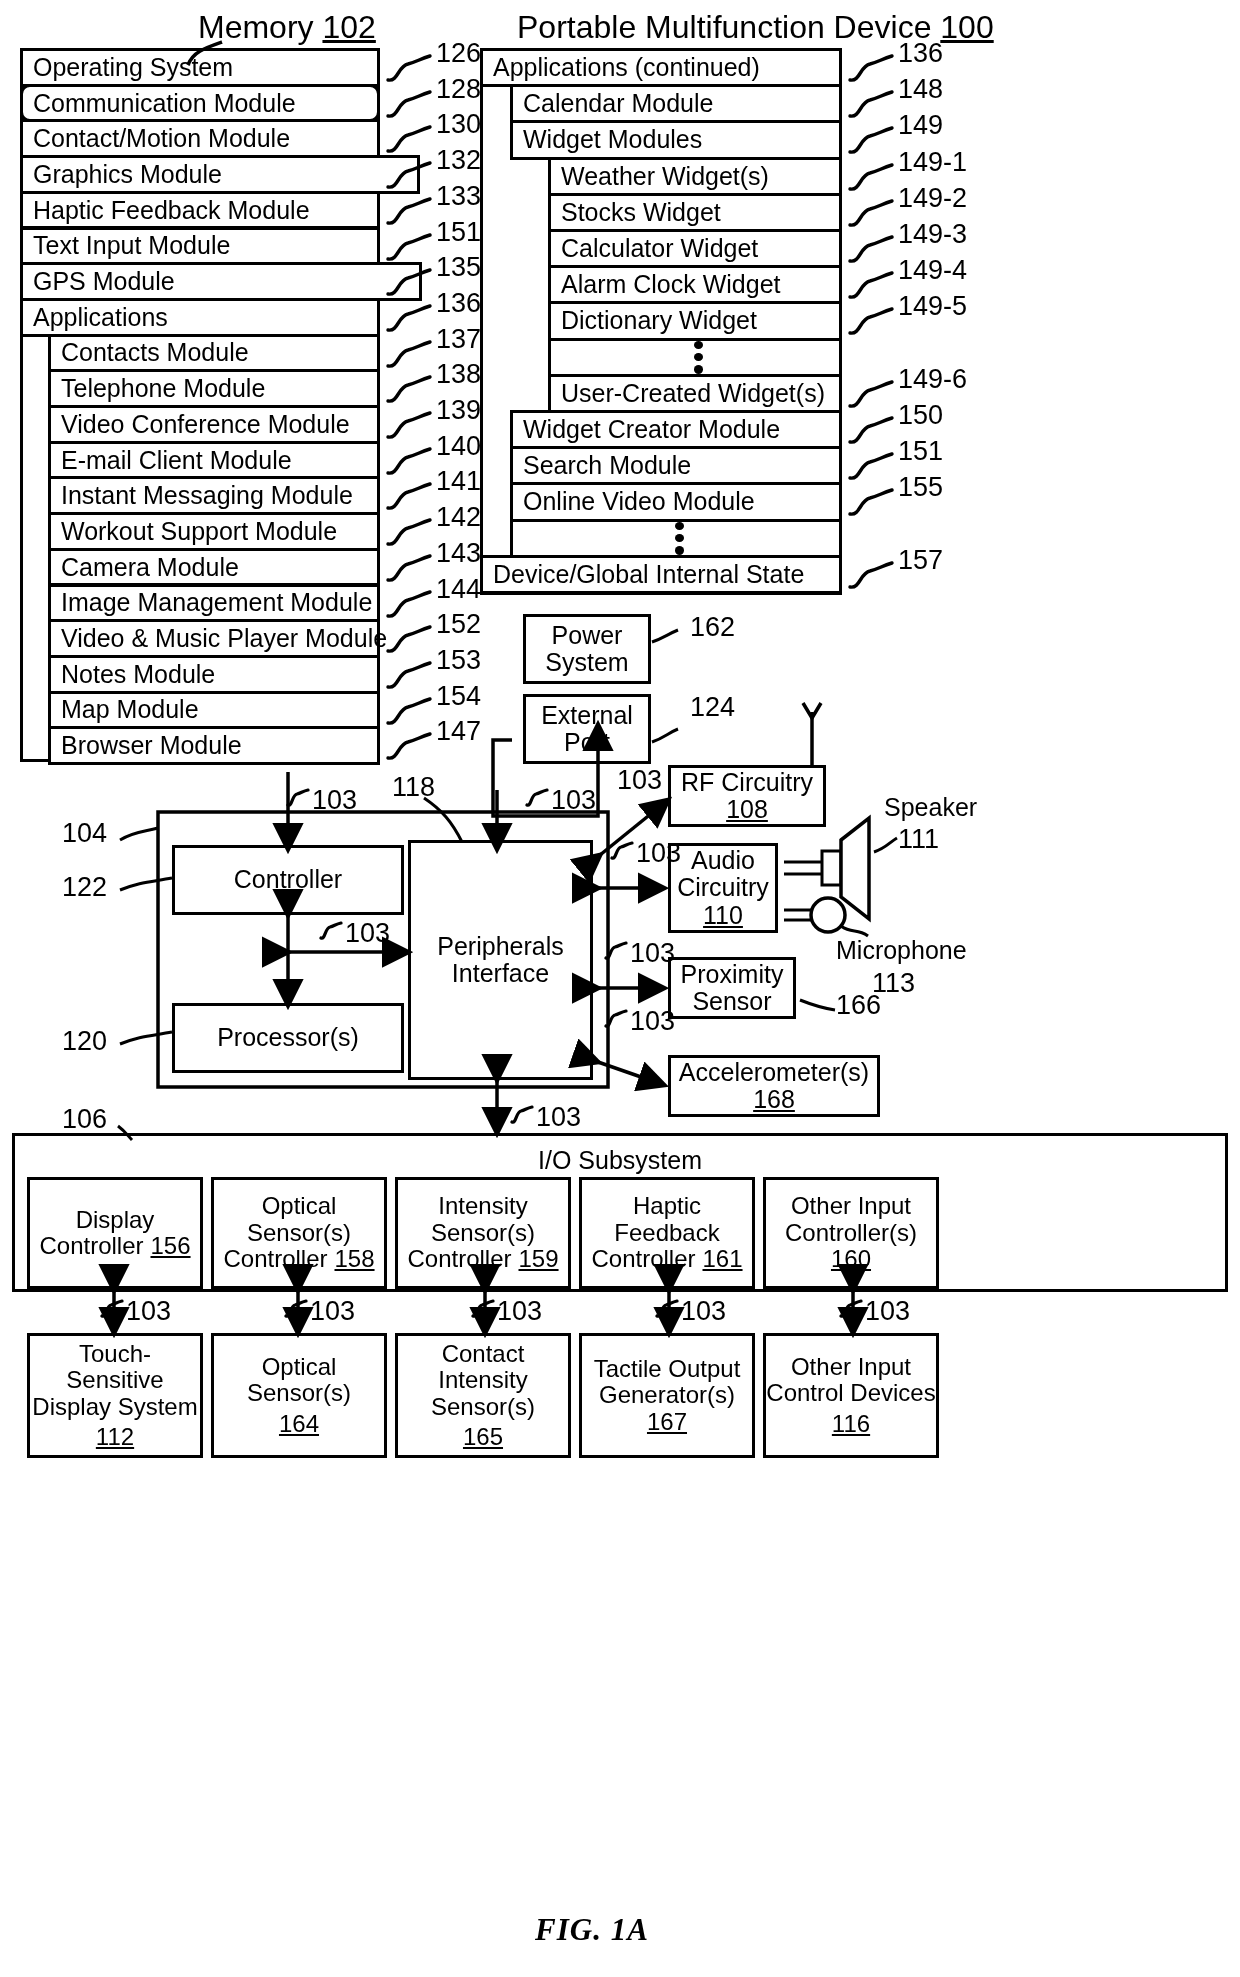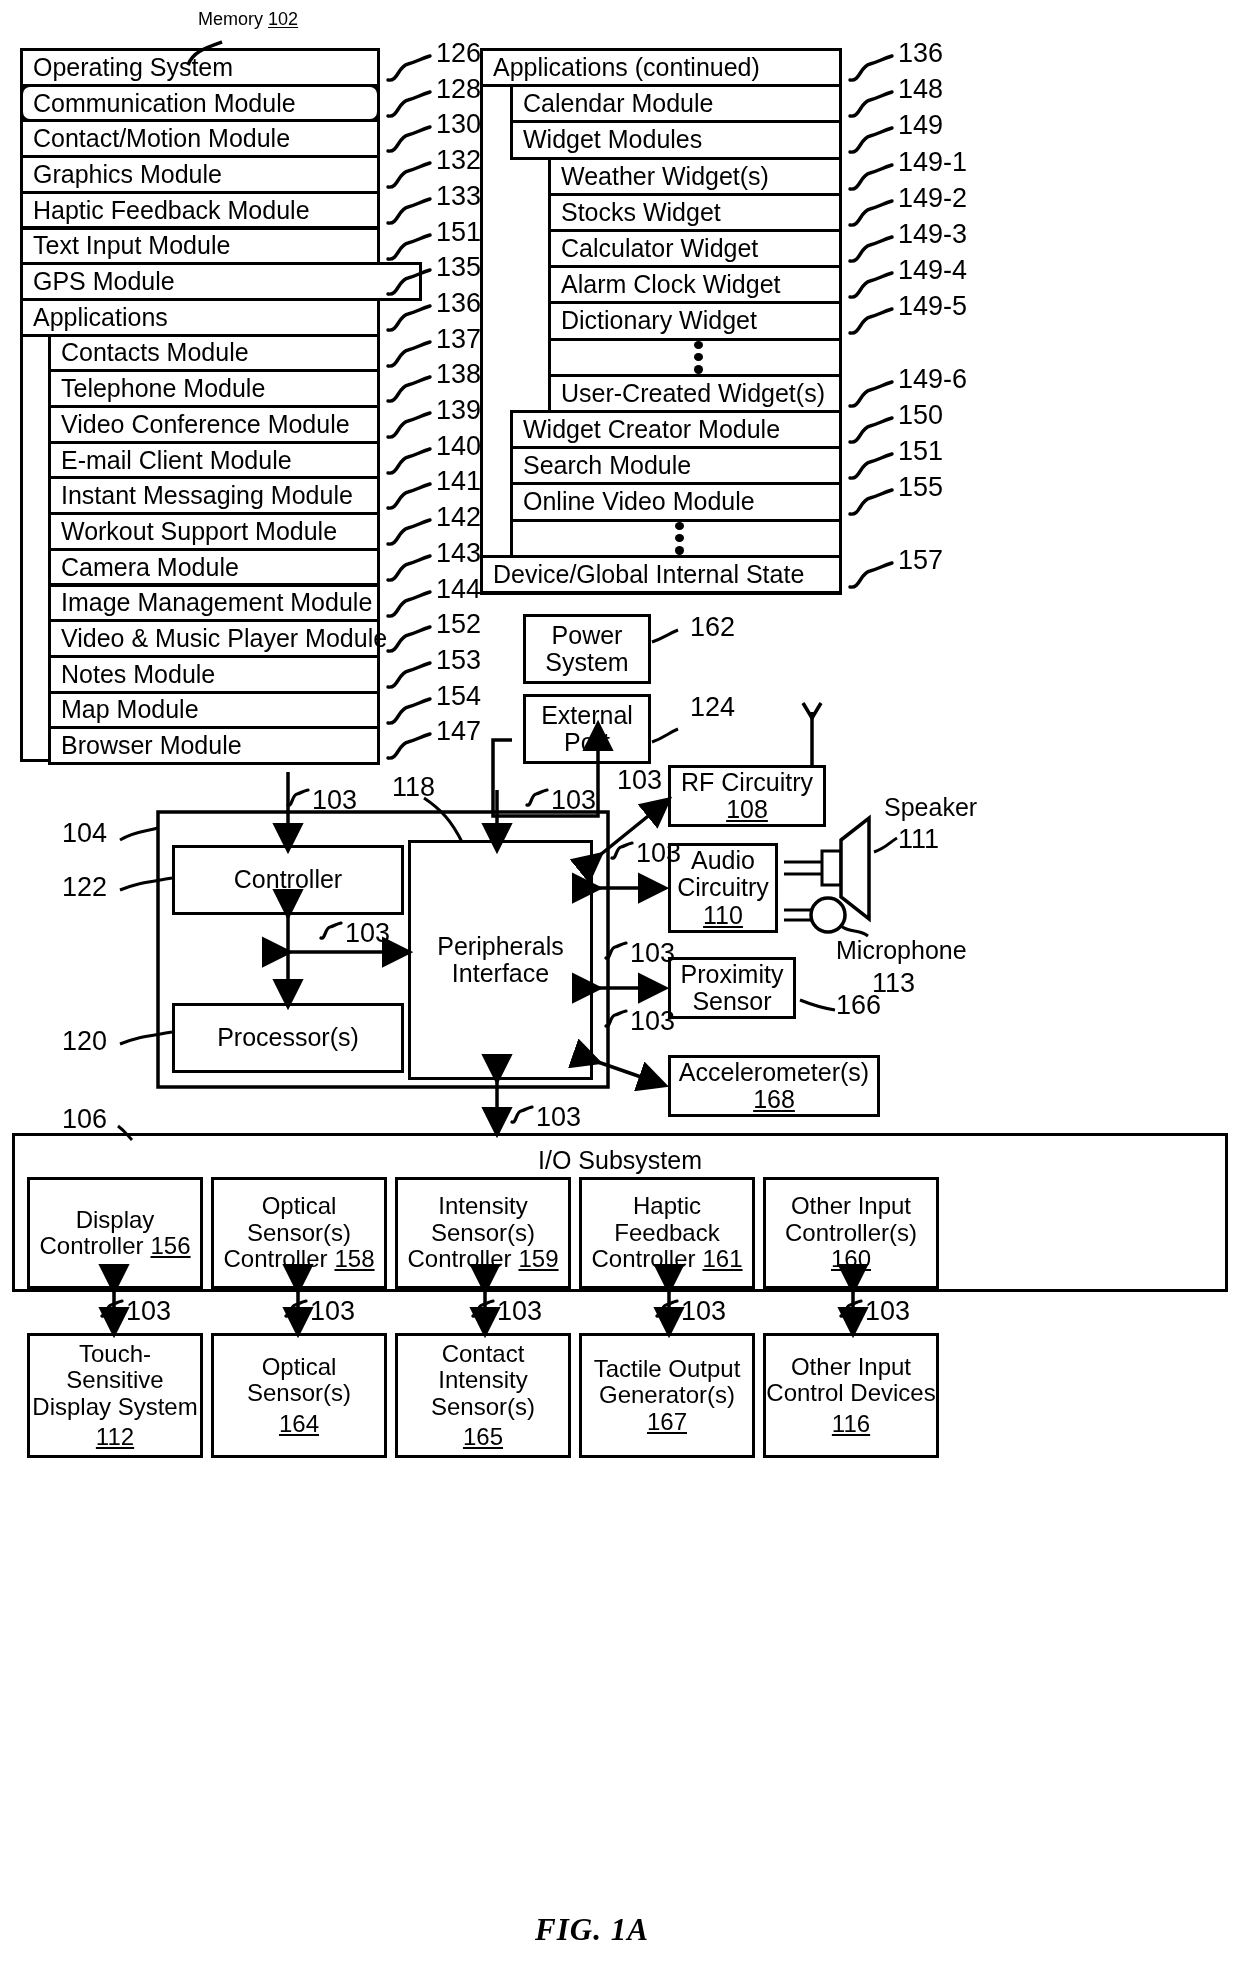--- a/index.html
+++ b/index.html
@@ -13,21 +13,21 @@
     overflow:hidden;
   }
   .stage { position:absolute; left:0; top:0; width:1240px; height:1977px; }
 
   
   .abs { position:absolute; }
 
   
   .fig-title-text {
     position:absolute;
-    font-size:18px;
+    font-size:32px;
     white-space:nowrap;
     letter-spacing:0px;
   }
   .und { text-decoration:underline; text-underline-offset:2px; }
 
   
   .box {
     position:absolute;
     border:3px solid #000;
     background:#fff;
@@ -87,20 +87,24 @@
 </head>
 <body>
 
 <div class="stage">
 
   <div class="fig-title-text" style="left:198px; top:9px;">
     <span>Memory</span>
     <span class="und">102</span>
   </div>
 
+  <div class="fig-title-text" style="left:517px; top:9px;">
+    <span>Portable Multifunction Device</span>
+    <span class="und">100</span>
+  </div>
 
   <div id="memory-block">
       <div class="abs" style="left:20px; top:48px; width:360px; height:714px; border:3.5px solid #000; background:#fff;"></div>
       <div class="row" style="left:20px; top:48px; width:360px; height:38.7px;">
         <span>Operating System</span>
       </div>
       <svg class="leader" width="46" height="34" style="left:386px; top:50px;">
         <path d="M2,30 C12,32 12,16 22,14 C30,12 34,9 44,6" stroke="#000" stroke-width="3.4" fill="none" stroke-linecap="round"></path>
       </svg>
       <div class="refnum" style="left:436px; top:38px;">126</div>
@@ -111,21 +115,21 @@
         <path d="M2,30 C12,32 12,16 22,14 C30,12 34,9 44,6" stroke="#000" stroke-width="3.4" fill="none" stroke-linecap="round"></path>
       </svg>
       <div class="refnum" style="left:436px; top:73.7px;">128</div>
       <div class="row" style="left:20px; top:119.4px; width:360px; height:38.7px;">
         <span>Contact/Motion Module</span>
       </div>
       <svg class="leader" width="46" height="34" style="left:386px; top:121.4px;">
         <path d="M2,30 C12,32 12,16 22,14 C30,12 34,9 44,6" stroke="#000" stroke-width="3.4" fill="none" stroke-linecap="round"></path>
       </svg>
       <div class="refnum" style="left:436px; top:109.4px;">130</div>
-      <div class="row" style="left:20px; top:155.10000000000002px; width:360px; height:38.7px;">
+      <div class="row" style="left:20px; top:155.10000000000002px; width:400px; height:38.7px;">
         <span>Graphics Module</span>
       </div>
       <svg class="leader" width="46" height="34" style="left:386px; top:157.10000000000002px;">
         <path d="M2,30 C12,32 12,16 22,14 C30,12 34,9 44,6" stroke="#000" stroke-width="3.4" fill="none" stroke-linecap="round"></path>
       </svg>
       <div class="refnum" style="left:436px; top:145.10000000000002px;">132</div>
       <div class="row" style="left:20px; top:190.8px; width:360px; height:38.7px;">
         <span>Haptic Feedback Module</span>
       </div>
       <svg class="leader" width="46" height="34" style="left:386px; top:192.8px;">

